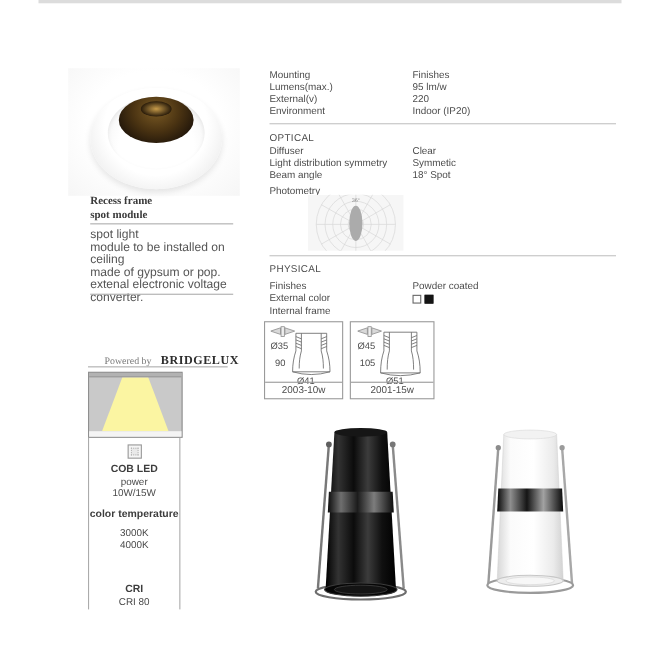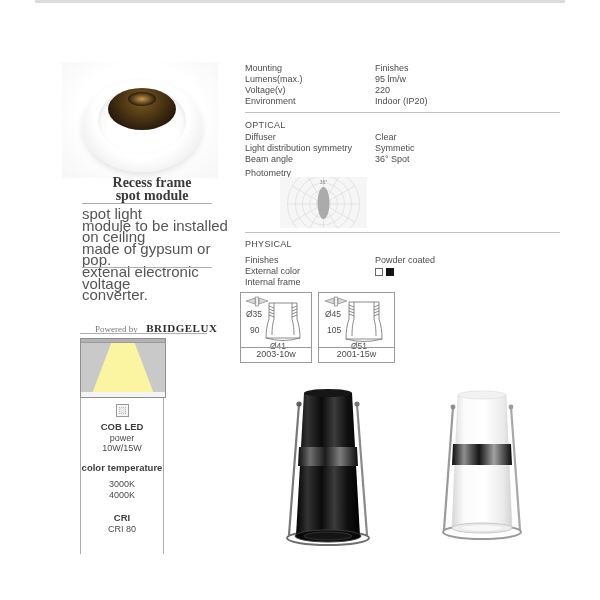--- a/index.html
+++ b/index.html
@@ -20,24 +20,24 @@
     box-shadow:0 3px 6px rgba(0,0,0,0.10);}
   .hero .cone{position:absolute;left:36px;top:26px;width:88px;height:66px;border-radius:50%;
     background:radial-gradient(ellipse at 50% 70%, #ffffff 55%, #efefef 100%);
     box-shadow:inset 0 2px 4px rgba(0,0,0,0.08);}
   .hero .reflector{position:absolute;left:46px;top:26px;width:68px;height:42px;border-radius:50%;
     background:radial-gradient(ellipse at 50% 30%, #7a5a24 0%, #4a3312 45%, #20150a 80%, #171007 100%);}
   .hero .lens{position:absolute;left:66px;top:30px;width:28px;height:14px;border-radius:50%;
     background:radial-gradient(ellipse at 50% 50%, #c79b4a 0%, #2a1c0a 70%);}
 
   .title-block{left:82px;top:176px;width:140px;}
-  .title-block .t{font-family:"Liberation Serif", serif;font-weight:bold;font-size:14px;line-height:13px;color:#3a3a3a;text-align:center;}
+  .title-block .t{font-family:"Liberation Serif", serif;font-weight:bold;font-size:10px;line-height:13px;color:#3a3a3a;}
   .rule{height:0;border-top:1px solid #adadad;}
   .rule-a{left:82px;top:203px;width:130px;}
-  .desc{left:82px;top:208px;width:155px;font-size:15px;line-height:11.6px;color:#555;}
+  .desc{left:82px;top:208px;width:155px;font-size:11px;line-height:11.6px;color:#555;}
   .rule-b{left:82px;top:267px;width:130px;}
 
   .powered{left:85px;top:318px;width:160px;white-space:nowrap;margin-left:10px;}
   .powered .pby{font-family:"Liberation Serif", serif;font-size:9px;color:#777;}
   .powered .brand{font-family:"Liberation Serif", serif;font-weight:bold;font-size:11px;color:#2e2e2e;letter-spacing:0.5px;margin-left:4px;}
   .rule-c{left:80px;top:333px;width:127px;}
 
   .beam-box{left:80px;top:338px;width:86px;height:60px;border:1px solid #8f8f8f;background:#c9c9c9;box-sizing:border-box;}
   .beam-box .bar{position:absolute;left:0;top:0;width:100%;height:4px;background:#b2b2b2;border-bottom:1px solid #9a9a9a;box-sizing:border-box;}
   .beam-box .cone-light{position:absolute;left:0;top:4px;width:100%;height:49px;
@@ -113,43 +113,43 @@
 </div>
 
 <div class="abs led-box">
   <span class="chip"></span>
   <div class="b row" style="margin-top:3px">COB LED</div>
   <div class="row">power</div>
   <div class="row">10W/15W</div>
   <div class="b row" style="margin-top:9px">color temperature</div>
   <div class="row" style="margin-top:6px">3000K</div>
   <div class="row">4000K</div>
-  <div class="b row" style="margin-top:13px">CRI</div>
+  <div class="b row" style="margin-top:31px">CRI</div>
   <div class="row">CRI 80</div>
 </div>
 
 <div class="abs specs-wrap spec">
   <span class="lab" style="top:0">Mounting</span>
   <span class="val" style="top:0">Finishes</span>
   <span class="lab" style="top:11px">Lumens(max.)</span>
   <span class="val" style="top:11px">95 lm/w</span>
-  <span class="lab" style="top:22px">Voltage(v)</span>
+  <span class="lab" style="top:22px">External(v)</span>
   <span class="val" style="top:22px">220</span>
   <span class="lab" style="top:33px">Environment</span>
   <span class="val" style="top:33px">Indoor (IP20)</span>
 
   <div class="divider" style="top:49px"></div>
 
   <span class="heading" style="top:57px">OPTICAL</span>
   <span class="lab" style="top:69px">Diffuser</span>
   <span class="val" style="top:69px">Clear</span>
   <span class="lab" style="top:80px">Light distribution symmetry</span>
   <span class="val" style="top:80px">Symmetic</span>
   <span class="lab" style="top:91px">Beam angle</span>
-  <span class="val" style="top:91px">36°  Spot</span>
+  <span class="val" style="top:91px">18°  Spot</span>
   <span class="lab" style="top:105px">Photometry</span>
 
   <div class="divider" style="top:169px"></div>
 
   <span class="heading" style="top:176px">PHYSICAL</span>
   <span class="lab" style="top:192px">Finishes</span>
   <span class="val" style="top:192px">Powder coated</span>
   <span class="lab" style="top:203px">External color</span>
   <span class="val" style="top:203px">
     <span class="swatch white"></span><span class="swatch black"></span>

